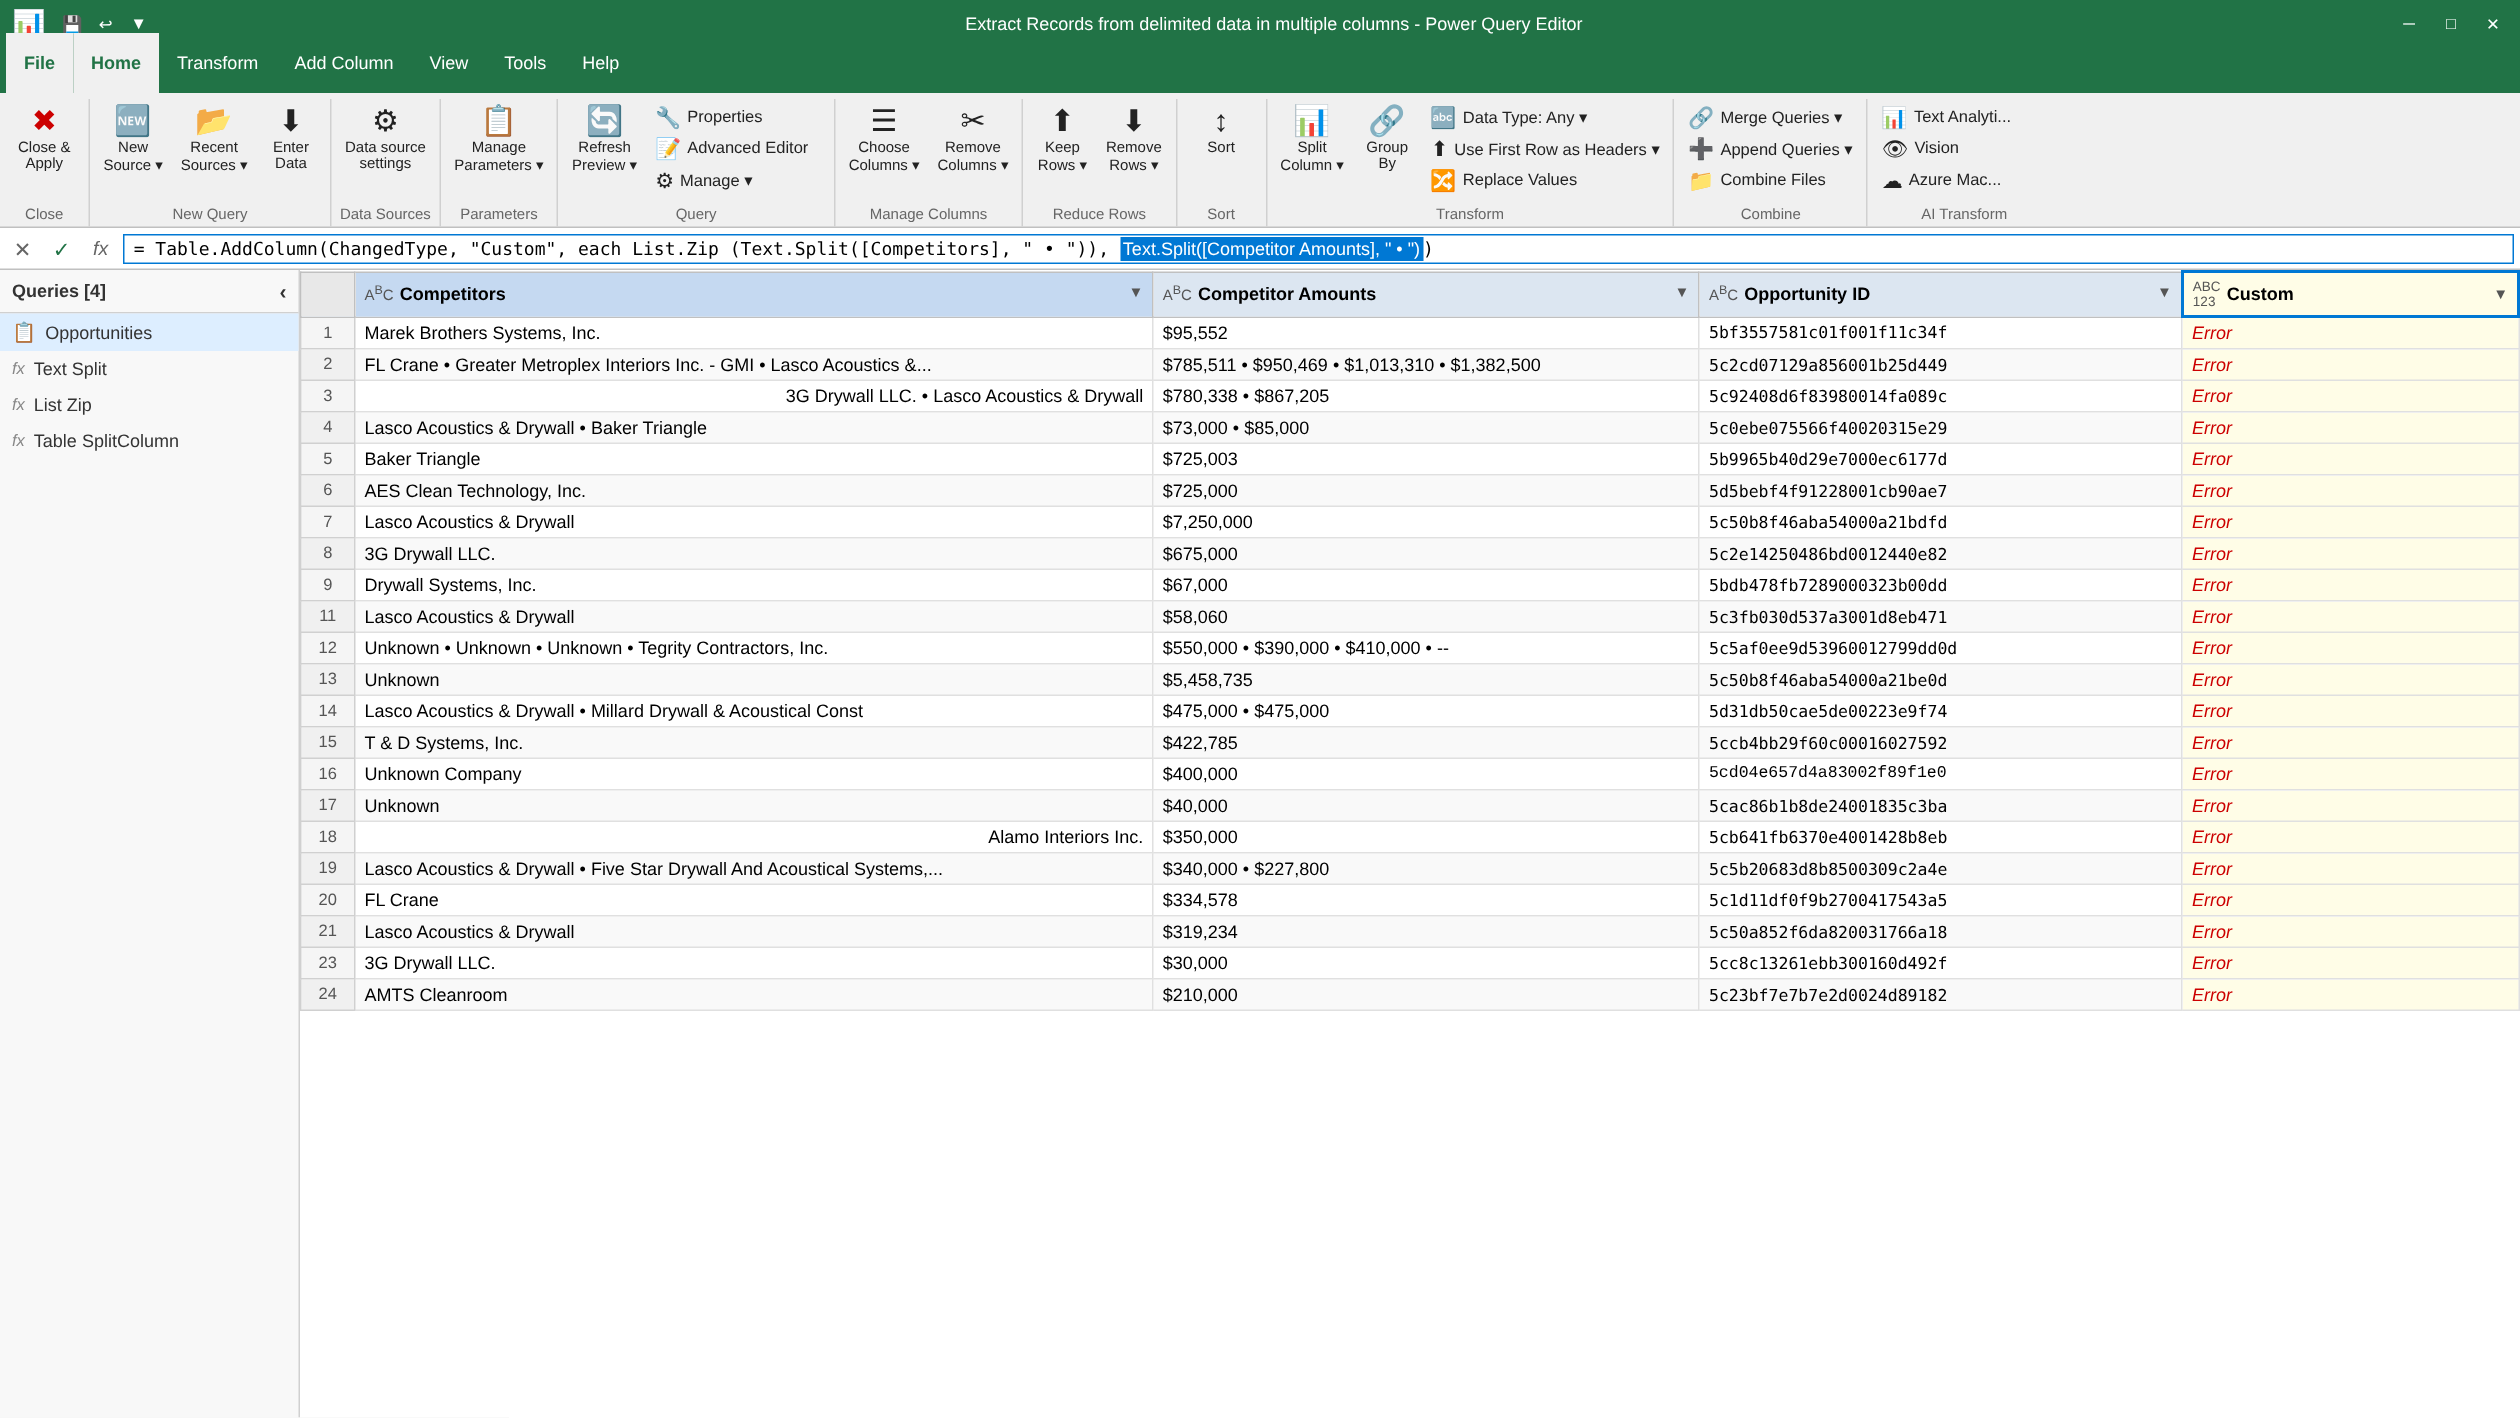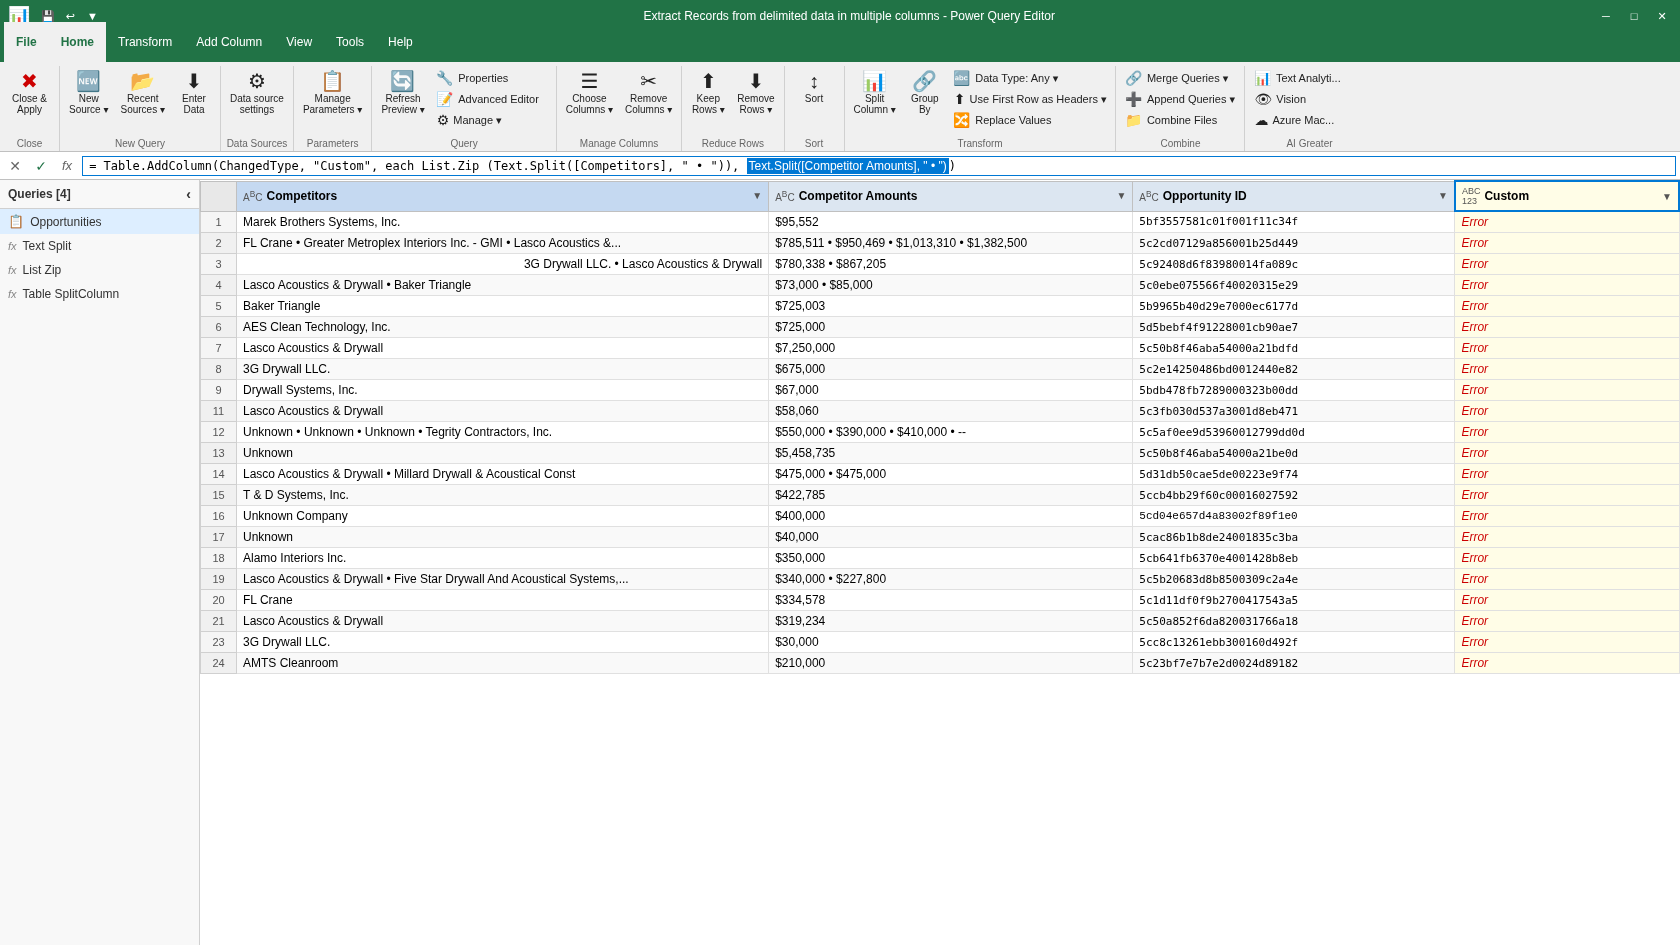--- a/index.html
+++ b/index.html
@@ -401,21 +401,21 @@
         <div class="ribbon-btn small">
           <span class="icon">👁</span>
           <span>Vision</span>
         </div>
         <div class="ribbon-btn small">
           <span class="icon">☁</span>
           <span>Azure Mac...</span>
         </div>
       </div>
     </div>
-    <div class="ribbon-group-label">AI Greater</div>
+    <div class="ribbon-group-label">AI Transform</div>
   </div>
 </div>
 
 <div id="formula-bar">
   <button class="formula-btn" title="Cancel">✕</button>
   <button class="formula-btn" title="Confirm" style="color:#217346;">✓</button>
   <span class="formula-fx">fx</span>
   <div style="flex:1;border:1px solid #0078d4;padding:2px 6px;font-size:12px;font-family:Consolas,monospace;background:white;">
     = Table.AddColumn(ChangedType, "Custom", each List.Zip (Text.Split([Competitors], " • ")), <span style="background:#0078d4;color:white;padding:1px 2px;">Text.Split([Competitor Amounts], " • ")</span>)
   </div>
@@ -590,21 +590,21 @@
           </tr>
           <tr>
             <td class="row-num">17</td>
             <td style="max-width: 380px;">Unknown</td>
             <td style="max-width: 260px;">$40,000</td>
             <td style="font-family: Consolas, monospace; font-size: 11px;">5cac86b1b8de24001835c3ba</td>
             <td class="error-cell" style="background: rgb(255, 253, 231);">Error</td>
           </tr>
           <tr>
             <td class="row-num">18</td>
-            <td style="max-width: 380px;">Alamo Interiors Inc.</td>
+            <td style="max-width: 380px; text-align: right;">Alamo Interiors Inc.</td>
             <td style="max-width: 260px;">$350,000</td>
             <td style="font-family: Consolas, monospace; font-size: 11px;">5cb641fb6370e4001428b8eb</td>
             <td class="error-cell" style="background: rgb(255, 253, 231);">Error</td>
           </tr>
           <tr>
             <td class="row-num">19</td>
             <td style="max-width: 380px;">Lasco Acoustics &amp; Drywall • Five Star Drywall And Acoustical Systems,...</td>
             <td style="max-width: 260px;">$340,000 • $227,800</td>
             <td style="font-family: Consolas, monospace; font-size: 11px;">5c5b20683d8b8500309c2a4e</td>
             <td class="error-cell" style="background: rgb(255, 253, 231);">Error</td>

